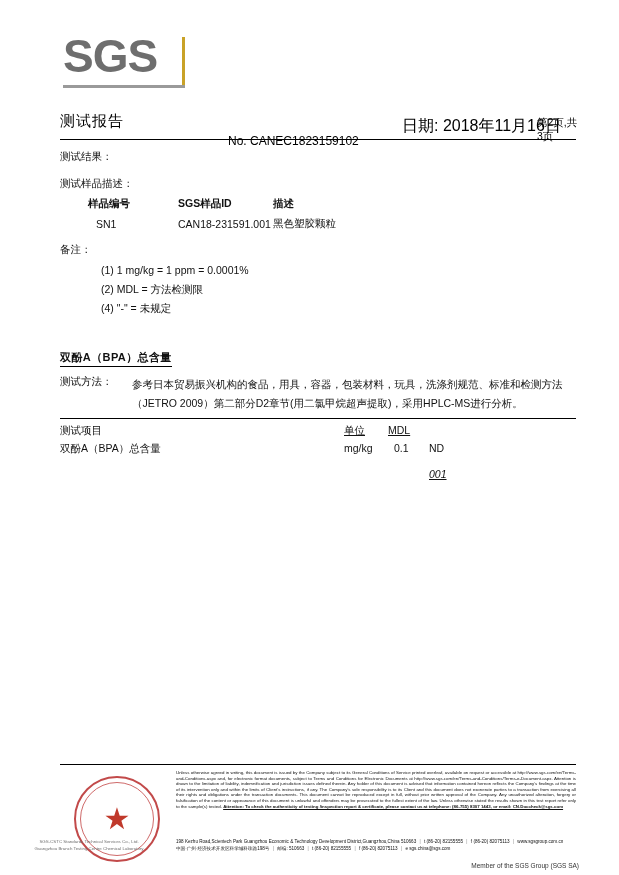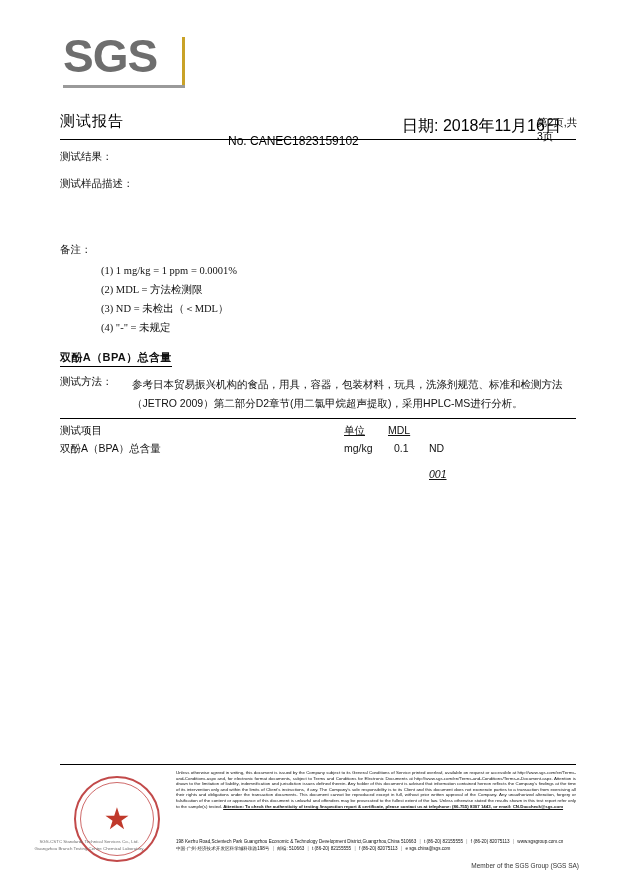--- a/index.html
+++ b/index.html
@@ -151,21 +151,21 @@
     top: 243px;
     font-size: 10.5px;
   }
   .notes-list {
     position: absolute;
     left: 93px;
     top: 261px;
     font-size: 10.5px;
     line-height: 19px;
   }
-  .notes-list div { white-space: nowrap; font-family: Liberation Serif, serif; }
+  .notes-list div { white-space: nowrap; }
 
   
   .section-title {
     position: absolute;
     left: 52px;
     top: 350px;
     font-size: 11px;
     font-weight: bold;
     border-bottom: 1px solid #000;
     padding-bottom: 1px;
@@ -322,26 +322,43 @@
       <span>2018年11月16日</span>
     </div>
     <div class="page-no">第2页,共3页</div>
   </div>
   <div class="hdr-rule"></div>
 
   <div class="results-label">测试结果：</div>
 
   <div class="sample-desc-label">测试样品描述：</div>
 
+  <div class="sample-table">
+    <table>
+      <thead>
+        <tr>
+          <th class="col-sn">样品编号</th>
+          <th class="col-id">SGS样品ID</th>
+          <th class="col-desc">描述</th>
+        </tr>
+      </thead>
+      <tbody>
+        <tr>
+          <td class="col-sn">SN1</td>
+          <td class="col-id">CAN18-231591.001</td>
+          <td class="col-desc">黑色塑胶颗粒</td>
+        </tr>
+      </tbody>
+    </table>
+  </div>
 
   <div class="notes-label">备注：</div>
   <div class="notes-list">
     <div>(1) 1 mg/kg = 1 ppm = 0.0001%</div>
     <div>(2) MDL = 方法检测限</div>
-    <div>(3) ND = 未检出（＜MDL）</div>
     <div>(4) "-" = 未规定</div>
   </div>
 
   <div class="section-title">双酚A（BPA）总含量</div>
   <div class="method-label">测试方法：</div>
   <div class="method-text">参考日本贸易振兴机构的食品，用具，容器，包装材料，玩具，洗涤剂规范、标准和检测方法（JETRO 2009）第二部分D2章节(用二氯甲烷超声提取)，采用HPLC-MS进行分析。</div>
 
   <div class="res-rule-top"></div>
   <div class="res-head item">测试项目</div>
   <div class="res-head unit">单位</div>

